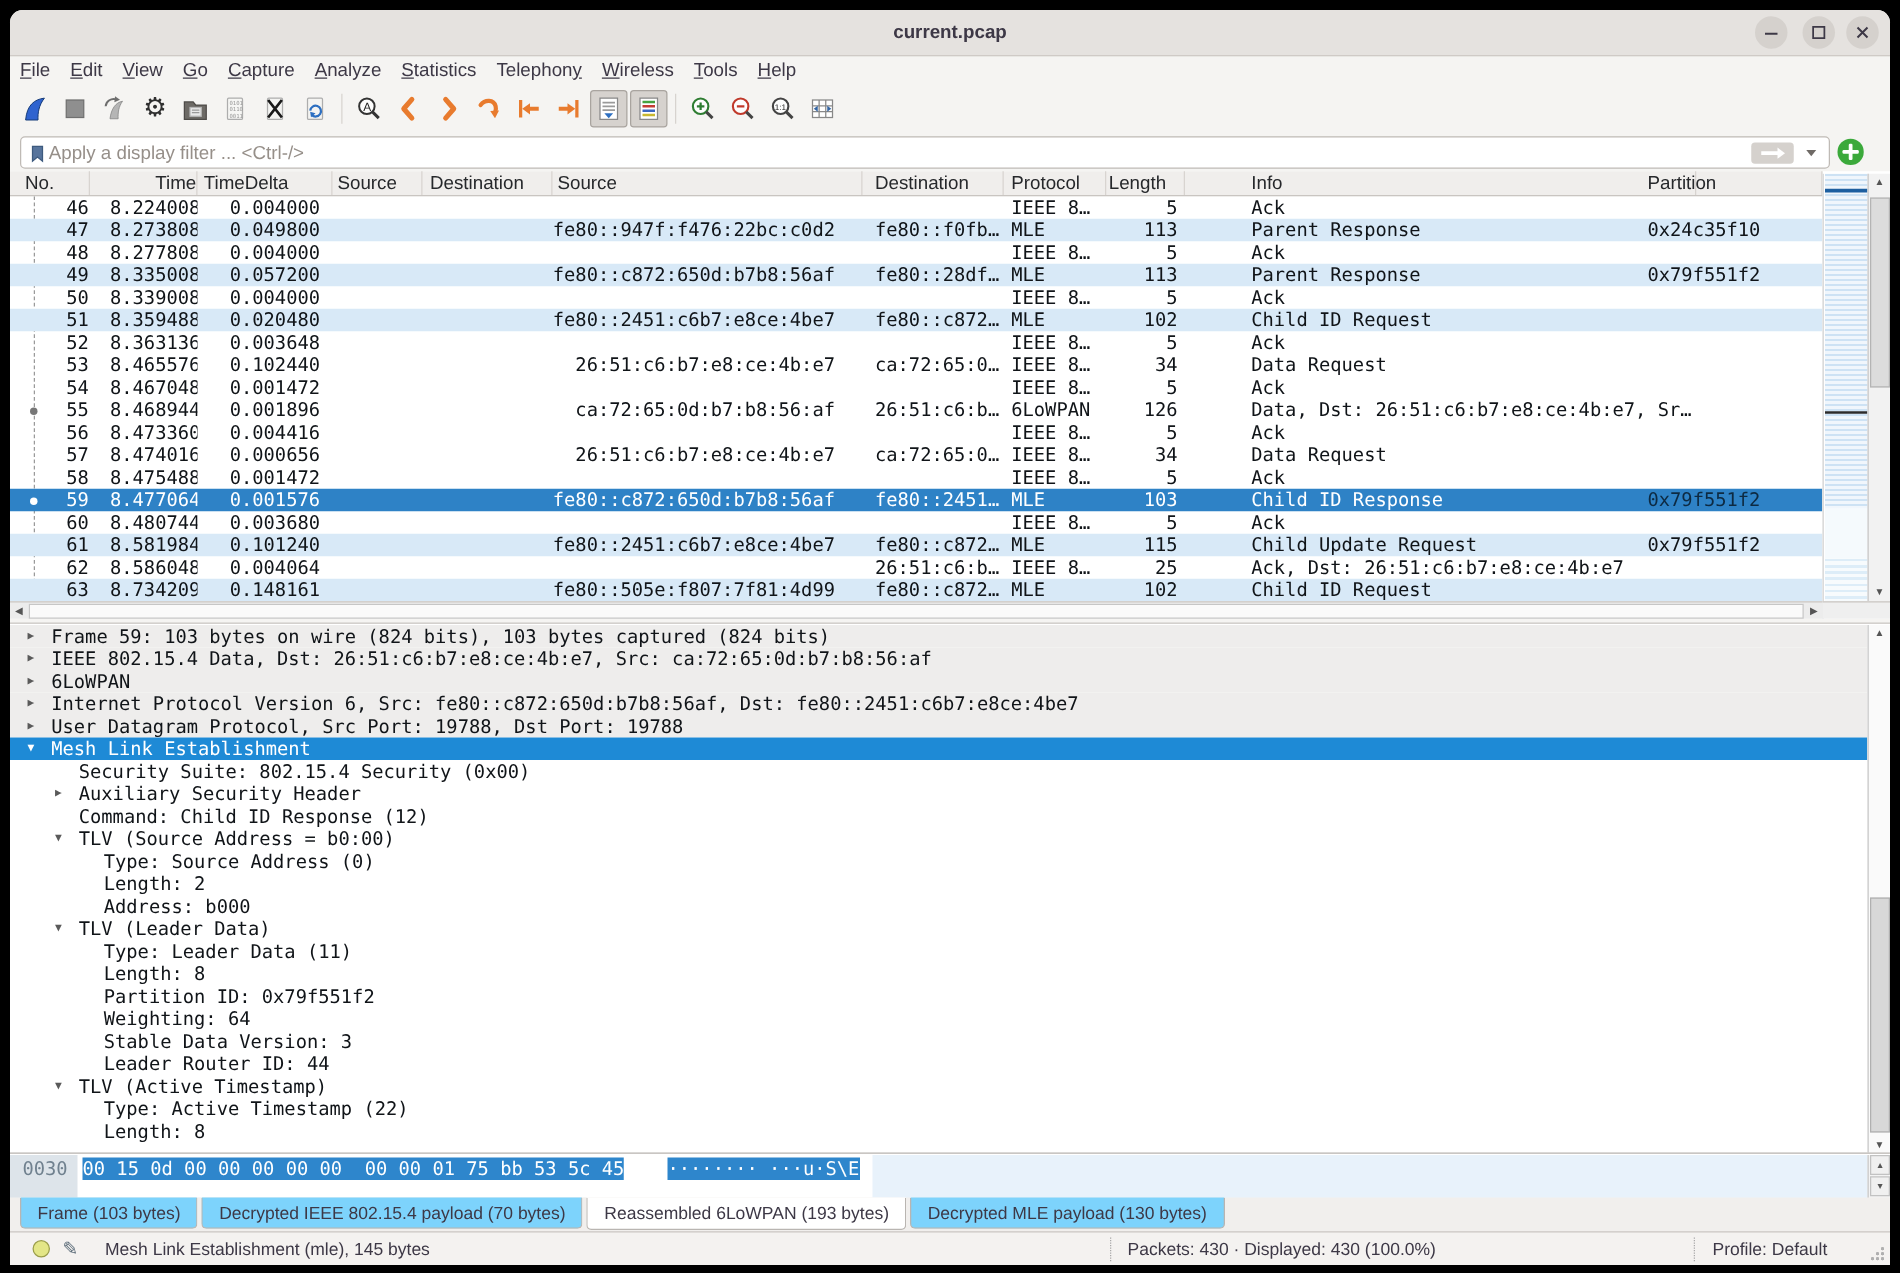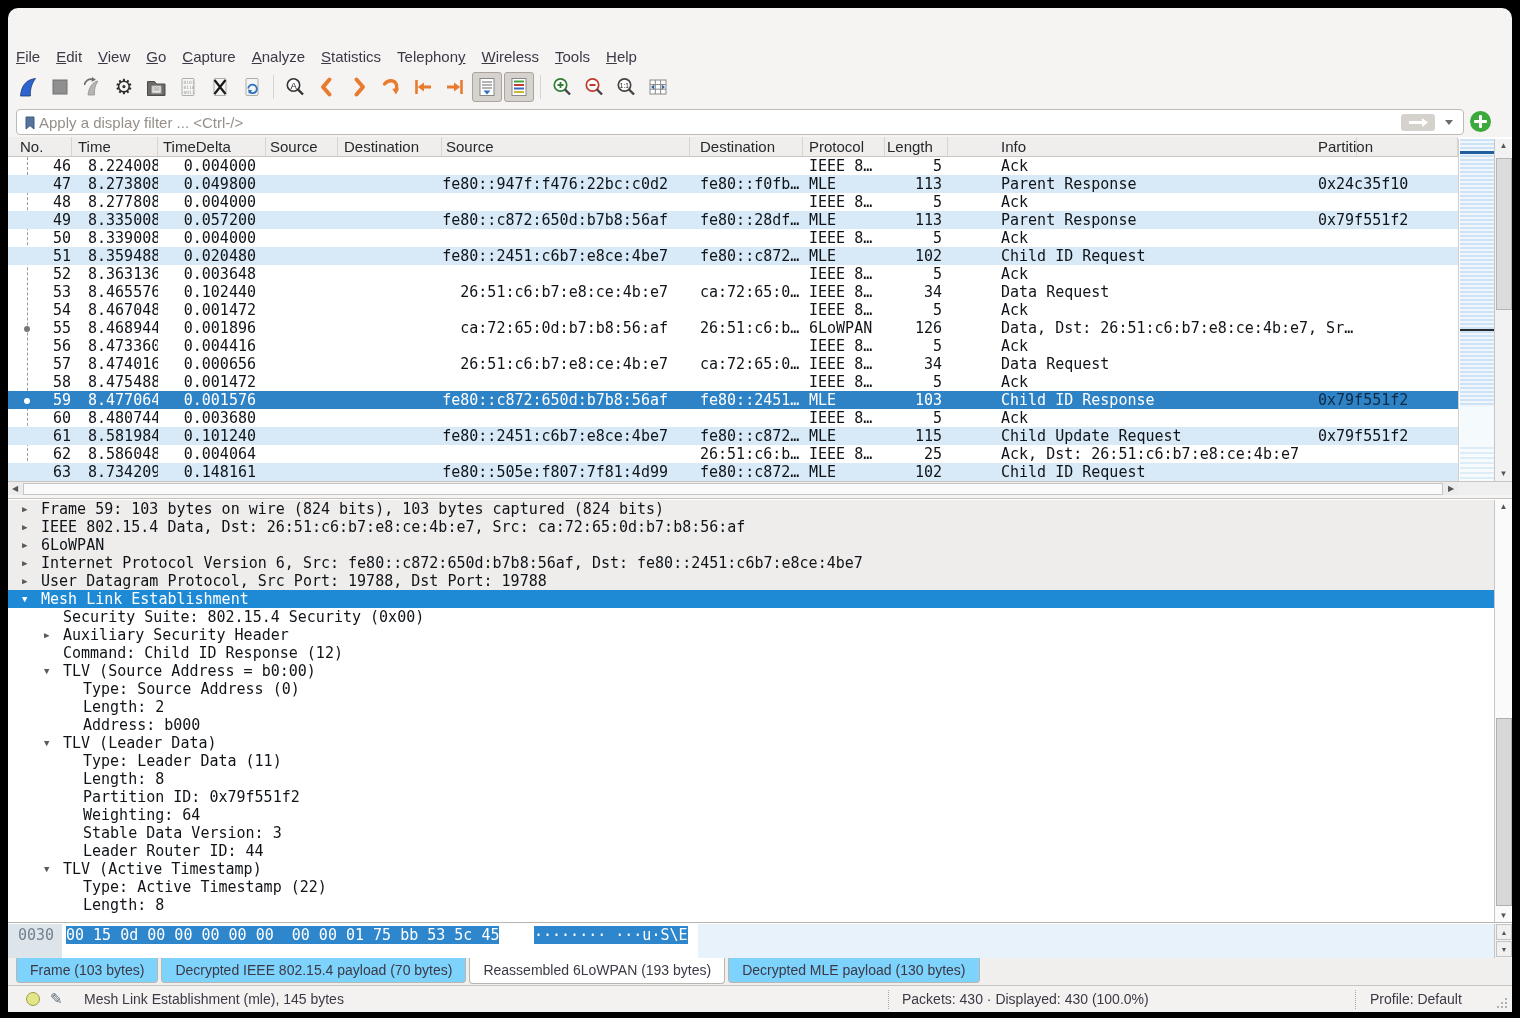--- a/index.html
+++ b/index.html
@@ -115,20 +115,38 @@
   radial-gradient(circle at 6px 6px, #b0b0b0 1.2px, transparent 1.5px),
   radial-gradient(circle at 10px 2px, #b0b0b0 1.2px, transparent 1.5px),
   radial-gradient(circle at 6px 10px, #b0b0b0 1.2px, transparent 1.5px),
   radial-gradient(circle at 10px 6px, #b0b0b0 1.2px, transparent 1.5px),
   radial-gradient(circle at 10px 10px, #b0b0b0 1.2px, transparent 1.5px); }
 </style>
 </head>
 <body>
 
 <div id="win">
+  <div id="titlebar">
+    <div id="title">current.pcap</div>
+    <div class="winbtn" id="btn-min">
+        <svg width="26" height="26">
+          <line x1="8" y1="14" x2="18" y2="14" stroke="#3d3846" stroke-width="1.6"></line>
+        </svg>
+      </div>
+    <div class="winbtn" id="btn-max">
+        <svg width="26" height="26">
+          <rect x="8.5" y="8.5" width="9" height="9" fill="none" stroke="#3d3846" stroke-width="1.4"></rect>
+        </svg>
+      </div>
+    <div class="winbtn" id="btn-close">
+        <svg width="26" height="26">
+          <path d="M9 9 L17 17 M17 9 L9 17" stroke="#3d3846" stroke-width="1.6"></path>
+        </svg>
+      </div>
+  </div>
   <div id="menubar">
       <span class="menu-item"><u>F</u>ile</span>
       <span class="menu-item"><u>E</u>dit</span>
       <span class="menu-item"><u>V</u>iew</span>
       <span class="menu-item"><u>G</u>o</span>
       <span class="menu-item"><u>C</u>apture</span>
       <span class="menu-item"><u>A</u>nalyze</span>
       <span class="menu-item"><u>S</u>tatistics</span>
       <span class="menu-item">Telephon<u>y</u></span>
       <span class="menu-item"><u>W</u>ireless</span>
@@ -291,21 +309,21 @@
       <span id="filtercaret"></span>
     </div>
     <div id="addbtn">
         <span class="plus-h"></span>
         <span class="plus-v"></span>
       </div>
   </div>
   <div id="plist">
     <div id="phdr">
         <span class="hcell c0" style="left: 0px; width: 64px;">No.</span>
-        <span class="hcell c1" style="left: 64px; width: 86px;">Time</span>
+        <span class="hcell c1" style="left: 64px; width: 86px; text-align: right;">Time</span>
         <span class="hcell c2" style="left: 150px; width: 108px;">TimeDelta</span>
         <span class="hcell c3" style="left: 258px; width: 72px;">Source</span>
         <span class="hcell c4" style="left: 330px; width: 104px;">Destination</span>
         <span class="hcell c5" style="left: 434px; width: 248px;">Source</span>
         <span class="hcell c6" style="left: 682px; width: 113px;">Destination</span>
         <span class="hcell c7" style="left: 795px; width: 82px;">Protocol</span>
         <span class="hcell c8" style="left: 877px; width: 63px;">Length</span>
         <span class="hcell c9" style="left: 940px; width: 362px;">Info</span>
         <span class="hcell c10" style="left: 1302px; width: 148px;">Partition</span>
       </div>

